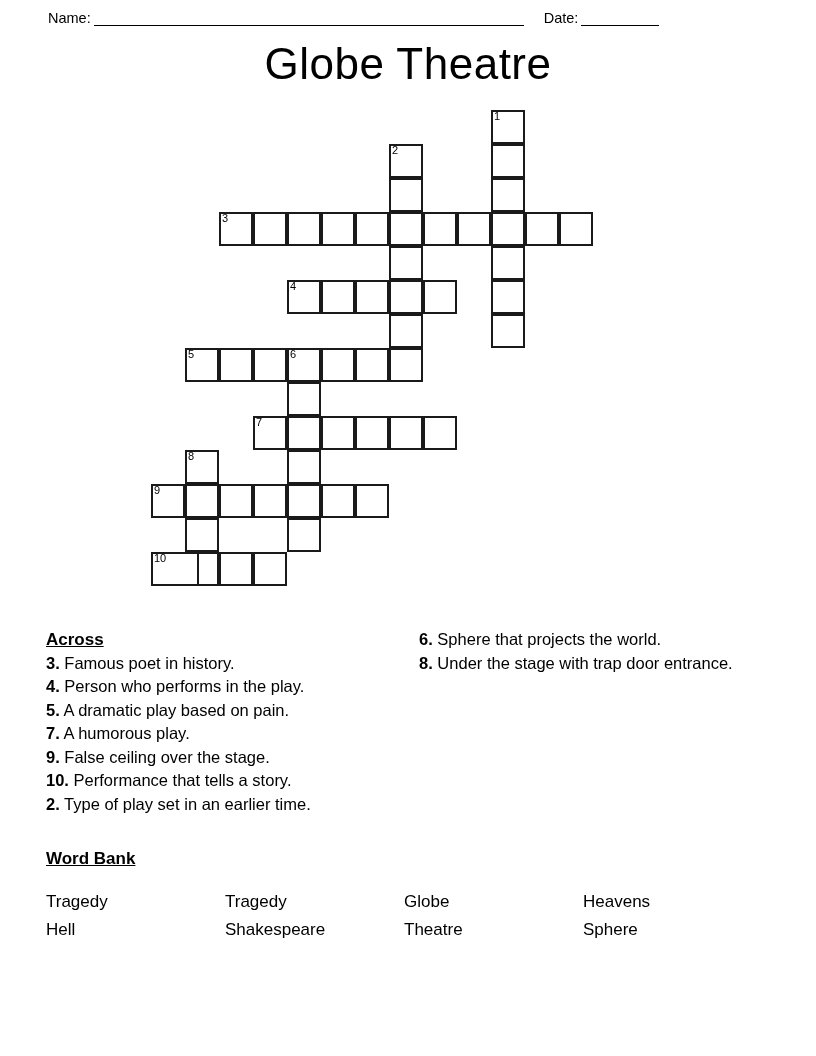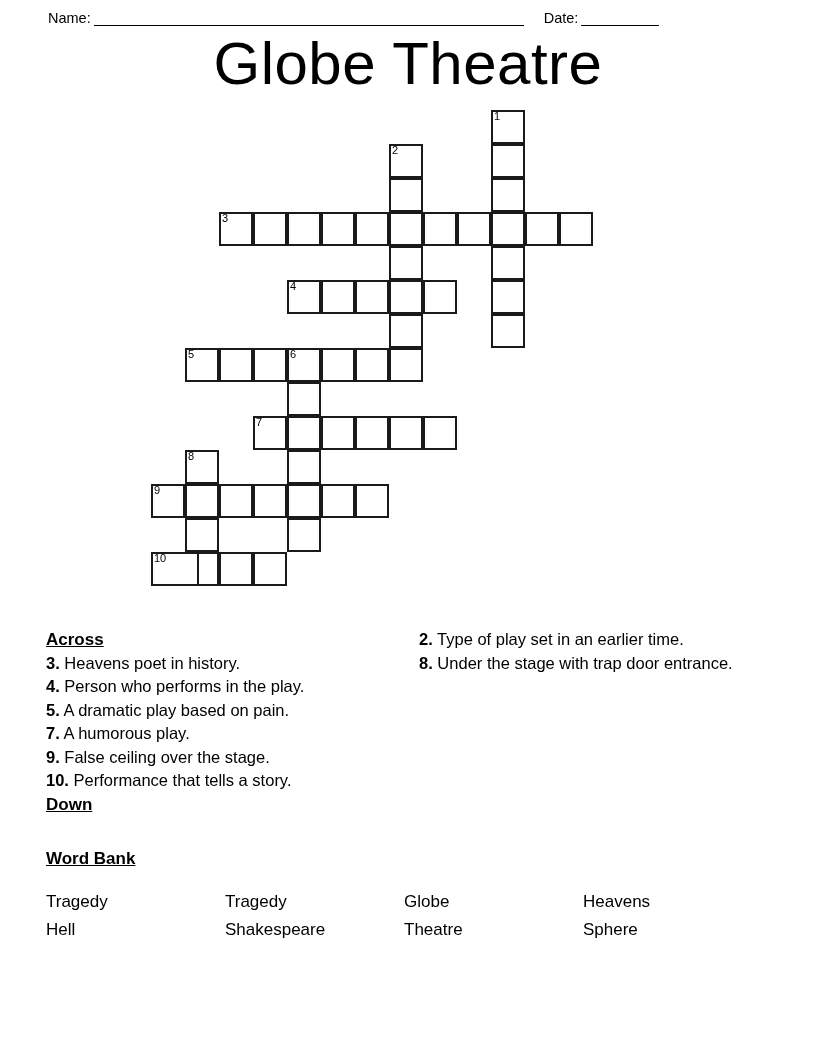--- a/index.html
+++ b/index.html
@@ -37,21 +37,21 @@
   .nd-rule.date { width: 78px; }
   .nd-gap { width: 18px; }
 
   
   .puzzle-title {
     position: absolute;
     left: 0; top: 36px;
     width: 816px;
     text-align: center;
     font-family: "Liberation Sans", sans-serif;
-    font-size: 60px;
+    font-size: 44px;
     font-weight: 400;
     letter-spacing: 0.5px;
     line-height: 56px;
     white-space: nowrap;
   }
 
   
   #grid-wrap {
     position: absolute;
     left: 0; top: 0;
@@ -210,30 +210,30 @@
     <div class="xw-cell" style="left: 151px; top: 552px; padding-left: 44px;">
       <span class="xw-num">10</span>
     </div>
     <div class="xw-cell" style="left: 219px; top: 552px;"></div>
     <div class="xw-cell" style="left: 253px; top: 552px;"></div>
   </div>
 
 <div class="clues">
   <div class="clue-head">Across</div>
 
-  <div class="clue"><span class="n">3.</span> <span>Heavens poet in history.</span></div>
+  <div class="clue"><span class="n">3.</span> <span>Famous poet in history.</span></div>
   <div class="clue"><span class="n">4.</span> <span>Person who performs in the play.</span></div>
   <div class="clue"><span class="n">5.</span> <span>A dramatic play based on pain.</span></div>
   <div class="clue"><span class="n">7.</span> <span>A humorous play.</span></div>
   <div class="clue"><span class="n">9.</span> <span>False ceiling over the stage.</span></div>
   <div class="clue"><span class="n">10.</span> <span>Performance that tells a story.</span></div>
 
-  <div class="clue-head">Down</div>
 
   <div class="clue"><span class="n">2.</span> <span>Type of play set in an earlier time.</span></div>
+  <div class="clue"><span class="n">6.</span> <span>Sphere that projects the world.</span></div>
   <div class="clue"><span class="n">8.</span> <span>Under the stage with trap door entrance.</span></div>
 </div>
 
 <div class="wb">
   <div class="wb-head">Word Bank</div>
 
   <div class="wb-row">
     <div class="wb-cell">Tragedy</div>
     <div class="wb-cell">Tragedy</div>
     <div class="wb-cell">Globe</div>

